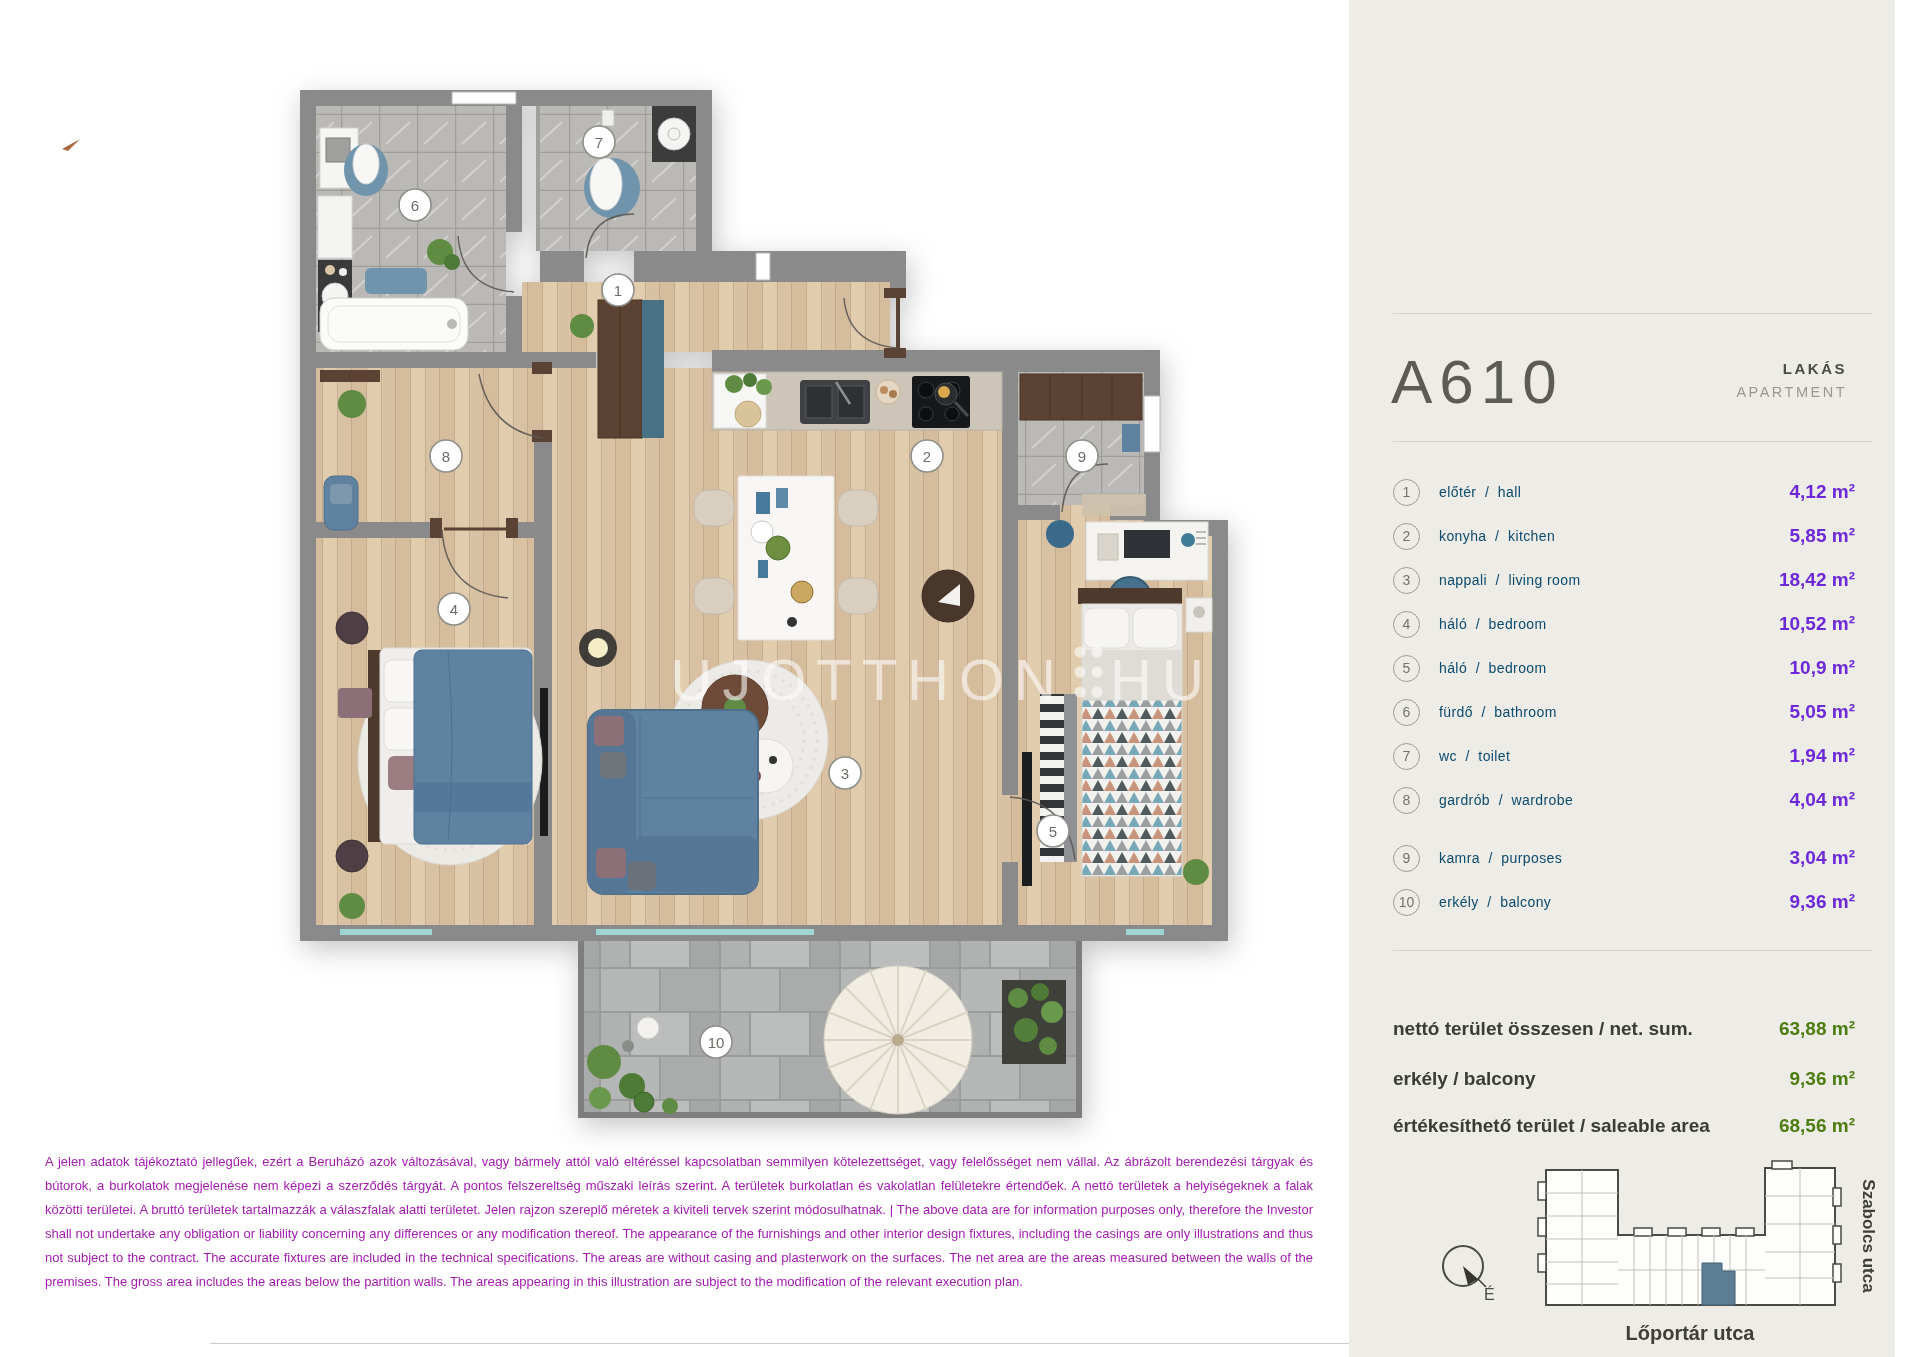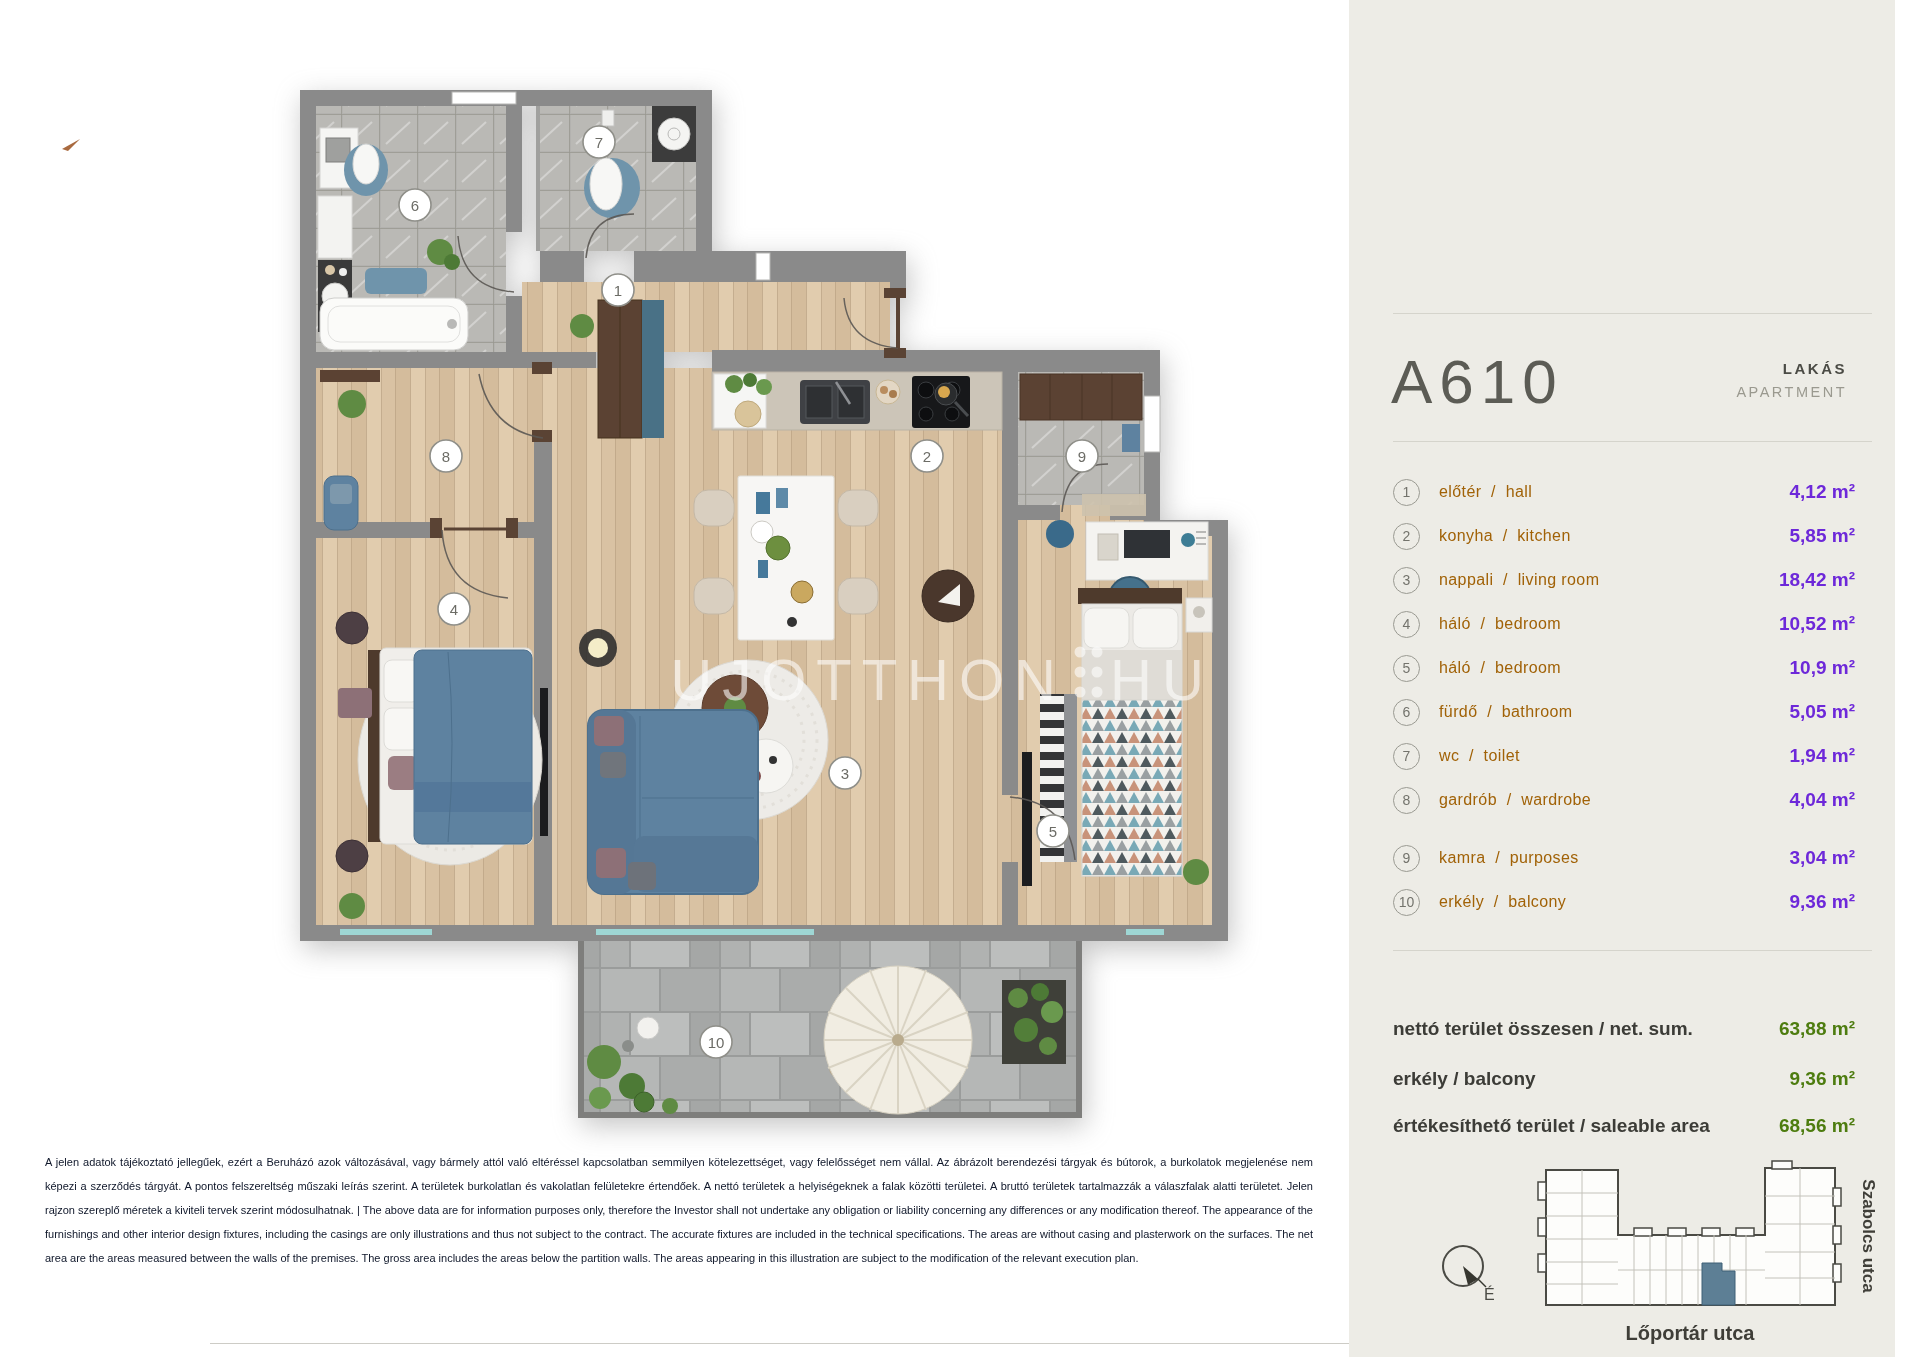--- a/index.html
+++ b/index.html
@@ -9,30 +9,30 @@
   .divider{position:absolute;left:44px;width:479px;border-top:1px solid #d5d4cc;}
   #unit-title{position:absolute;left:42px;top:346px;font-size:62px;font-weight:300;letter-spacing:7px;color:#5c5c55;}
   #unit-type{position:absolute;right:48px;top:360px;text-align:right;}
   #unit-type .hu{font-size:15px;font-weight:bold;letter-spacing:2.5px;color:#4b4b45;}
   #unit-type .en{font-size:14.5px;letter-spacing:2.5px;color:#9a998f;margin-top:7px;}
   #room-list{position:absolute;left:44px;top:470px;width:462px;}
   .room-row{display:flex;align-items:center;height:44px;}
   .room-row.gap-top{margin-top:14px;}
   .num-circle{width:27px;height:27px;border:1.5px solid #9a9a92;border-radius:50%;
     display:flex;align-items:center;justify-content:center;font-size:14px;color:#73736c;flex:0 0 27px;box-sizing:border-box;}
-  .room-name{margin-left:19px;font-size:16px;color:#a16207;letter-spacing:.4px;white-space:pre;}
+  .room-name{margin-left:19px;font-size:14px;color:#0c4a6e;letter-spacing:.4px;white-space:pre;}
   .room-area{margin-left:auto;font-size:19px;font-weight:bold;color:#6d28d9;}
   .sum-row{position:absolute;left:44px;width:462px;display:flex;align-items:baseline;}
   .sum-label{font-size:19px;font-weight:bold;color:#3c3c37;margin-top:44px;}
   .sum-value{margin-left:auto;font-size:19px;font-weight:bold;color:#4d7c0f;}
   
   #plan-svg{position:absolute;left:0;top:0;filter:drop-shadow(3px 8px 14px rgba(110,110,110,.40));}
   #cursor-mark{position:absolute;left:60px;top:137px;width:22px;height:16px;}
-  #disclaimer{position:absolute;left:45px;top:1150px;width:1268px;font-size:11px;line-height:24px;
-    color:#0f172a;text-align:justify;}
+  #disclaimer{position:absolute;left:45px;top:1150px;width:1268px;font-size:13px;line-height:24px;
+    color:#a21caf;text-align:justify;}
   #bottom-rule{position:absolute;left:210px;top:1343px;width:1139px;border-top:1px solid #cdccc6;}
   
   #site-map{position:absolute;left:71px;top:1148px;}
 </style>
 </head>
 <body>
 
 <div id="stage">
 
   <svg id="plan-svg" width="1349" height="1357" viewBox="0 0 1349 1357">

